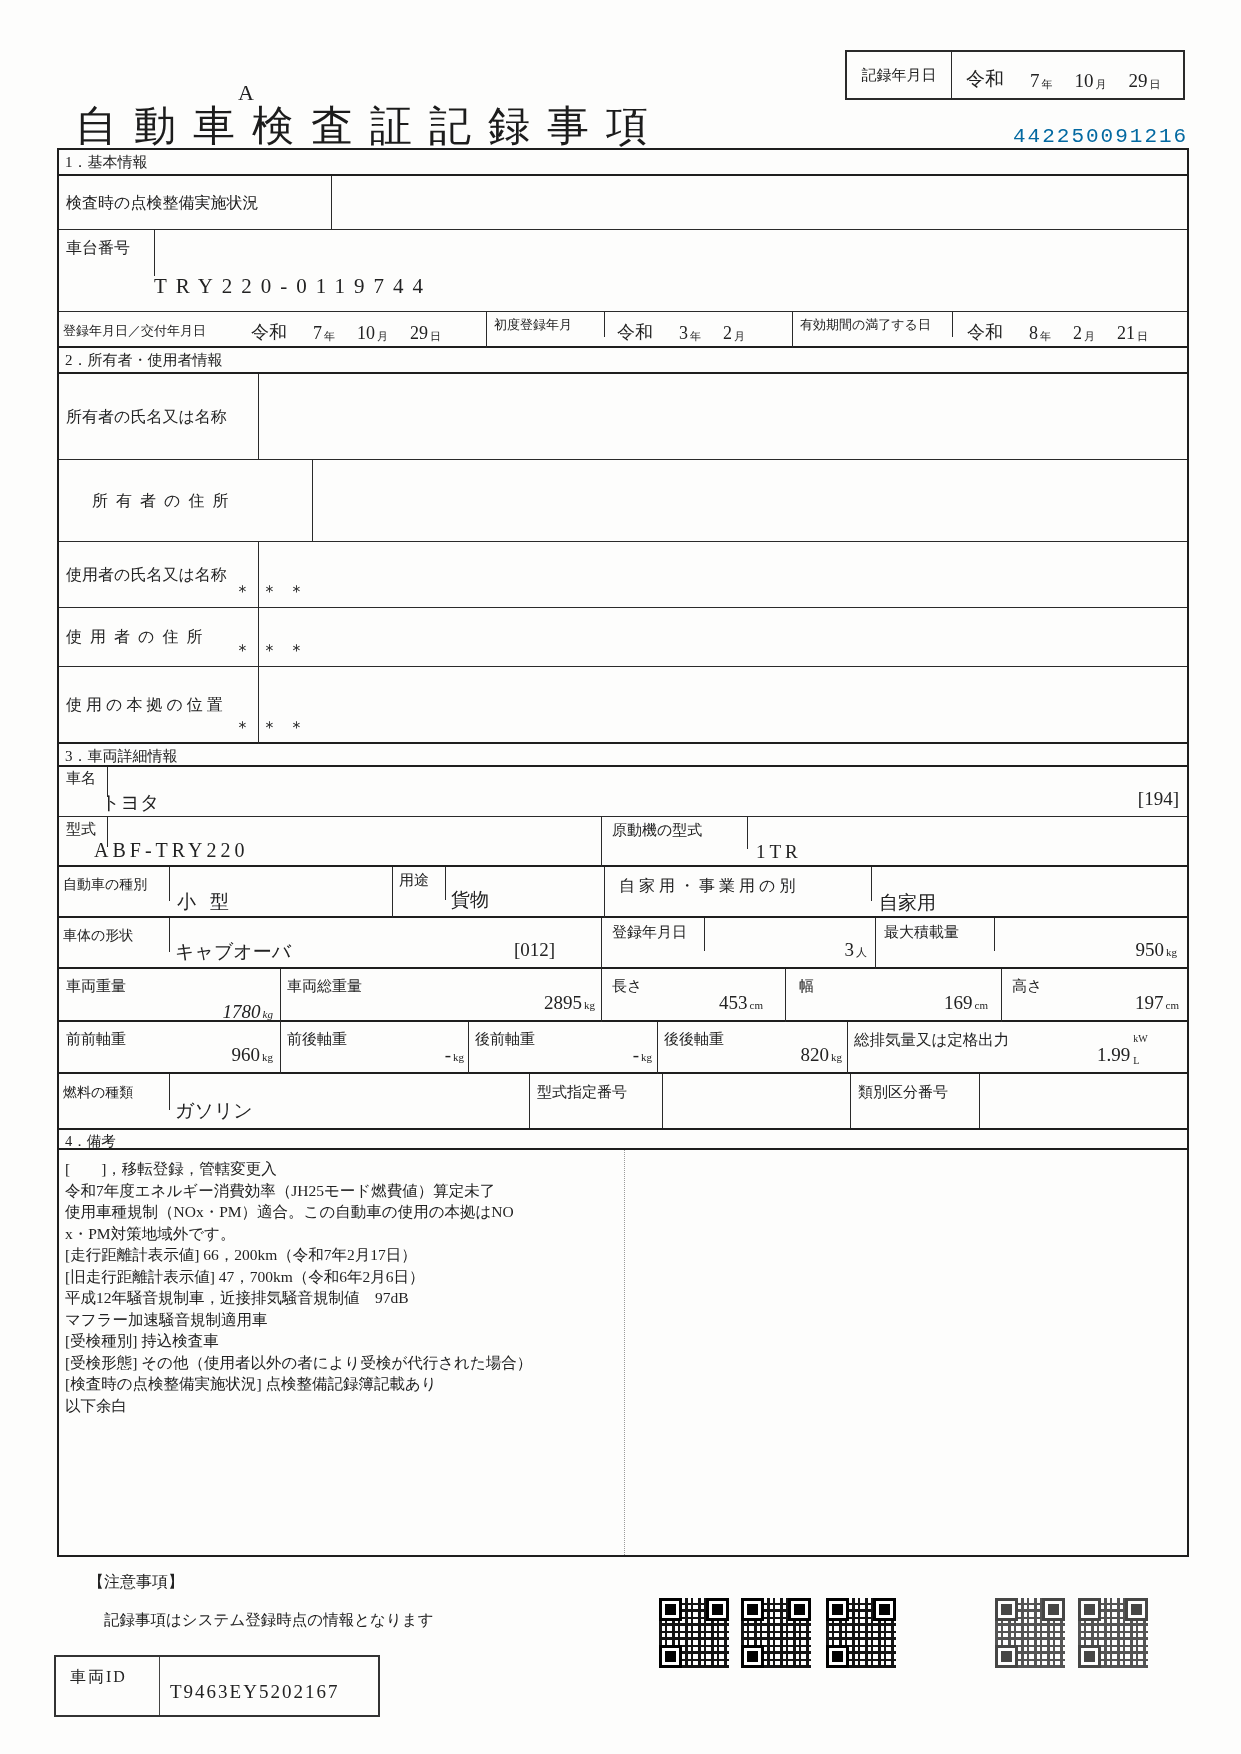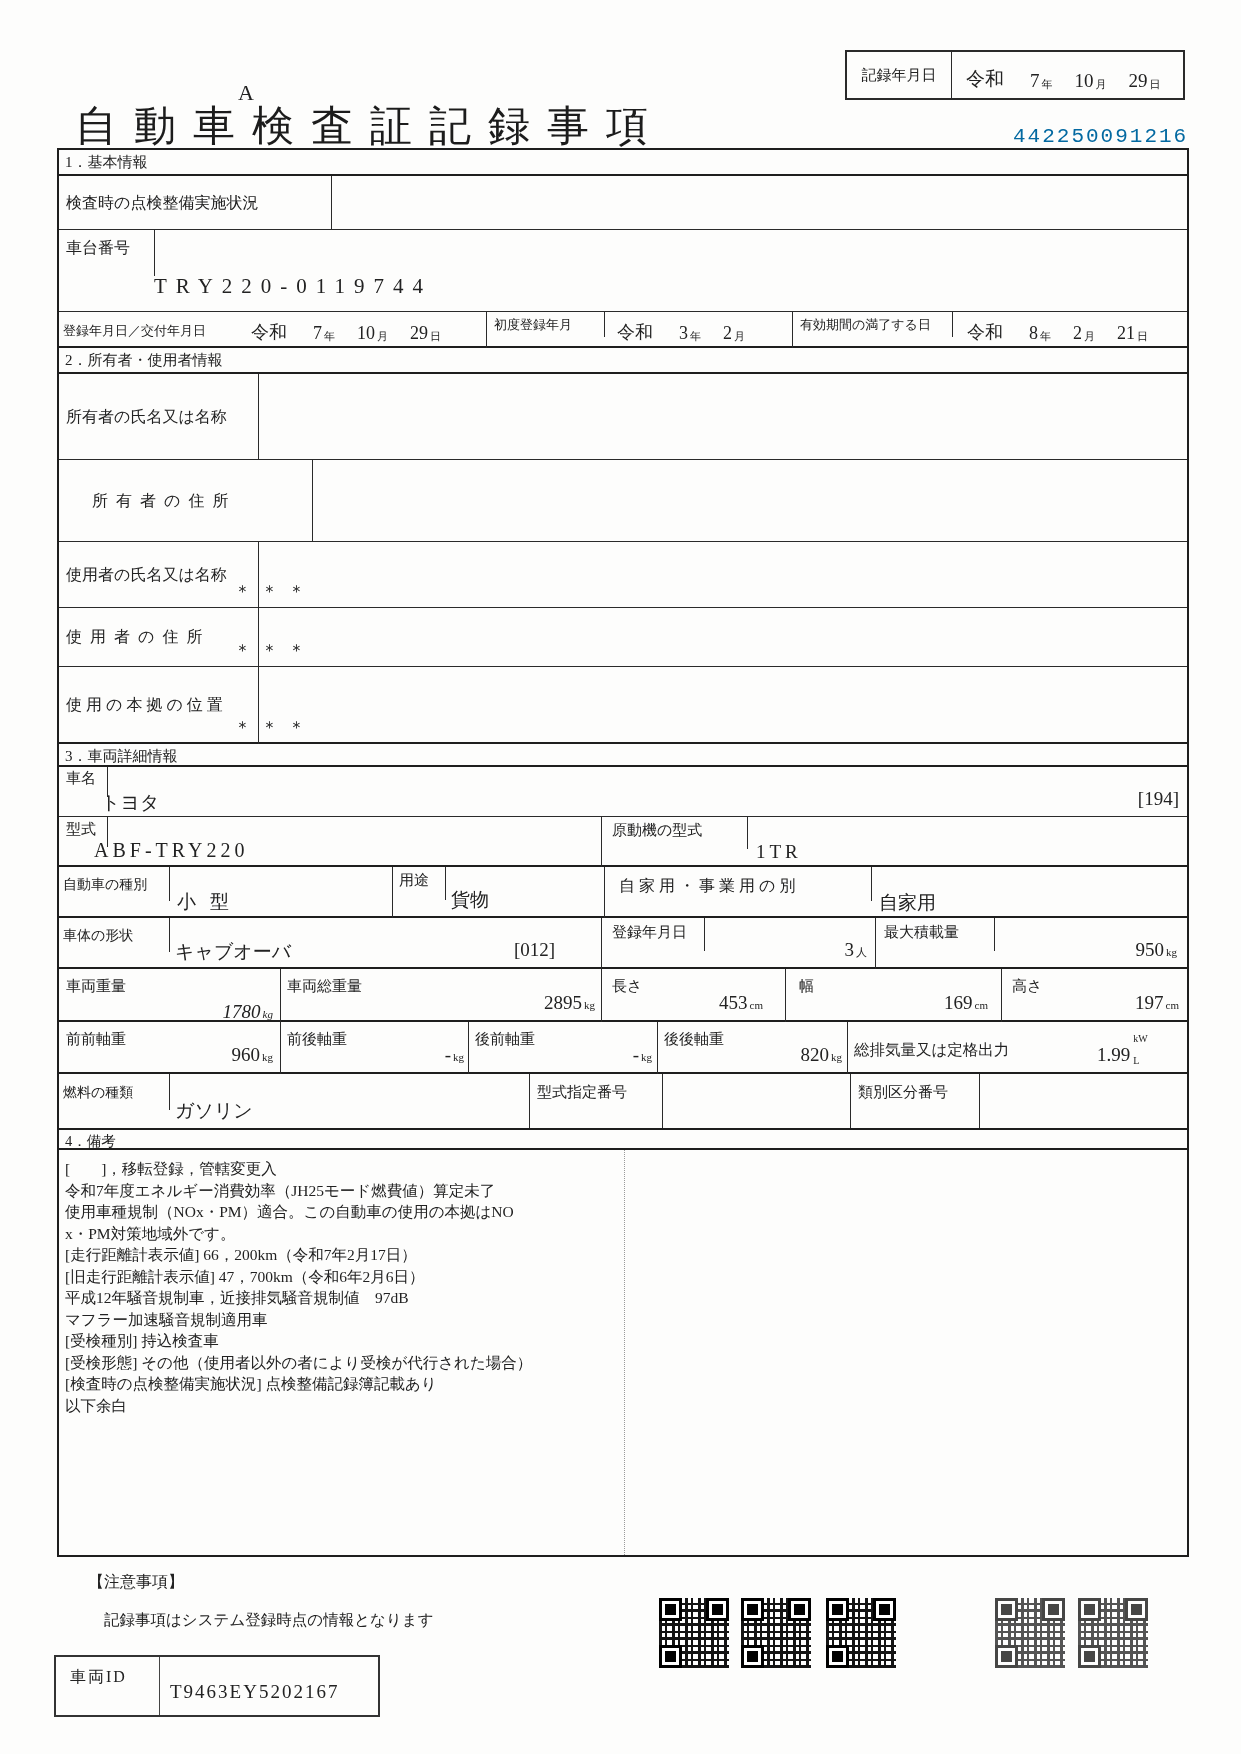--- a/index.html
+++ b/index.html
@@ -241,21 +241,21 @@
       <div class="vline" style="left:221px;top:0;height:52px;"></div>
       <div class="small-label" style="left:228px;top:8px;">前後軸重</div>
       <div class="value rightval" style="left:310px;top:22px;width:95px;"><span>-</span><span class="unit">kg</span></div>
       <div class="vline" style="left:409px;top:0;height:52px;"></div>
       <div class="small-label" style="left:416px;top:8px;">後前軸重</div>
       <div class="value rightval" style="left:498px;top:22px;width:95px;"><span>-</span><span class="unit">kg</span></div>
       <div class="vline" style="left:598px;top:0;height:52px;"></div>
       <div class="small-label" style="left:605px;top:8px;">後後軸重</div>
       <div class="value rightval" style="left:688px;top:22px;width:95px;"><span>820</span><span class="unit">kg</span></div>
       <div class="vline" style="left:788px;top:0;height:52px;"></div>
-      <div class="small-label" style="left:795px;top:18px;font-size:15.5px;">総排気量又は定格出力</div>
+      <div class="small-label" style="left:795px;top:8px;font-size:15.5px;">総排気量又は定格出力</div>
       <div class="value" style="left:1038px;top:12px;display:flex;align-items:flex-end;">
         <span>1.99</span>
         <span class="disp-unit">
             <span>kW</span>
             <span>L</span>
           </span>
       </div>
     </div>
 
     <div class="row" style="top:924px;height:54px;">

